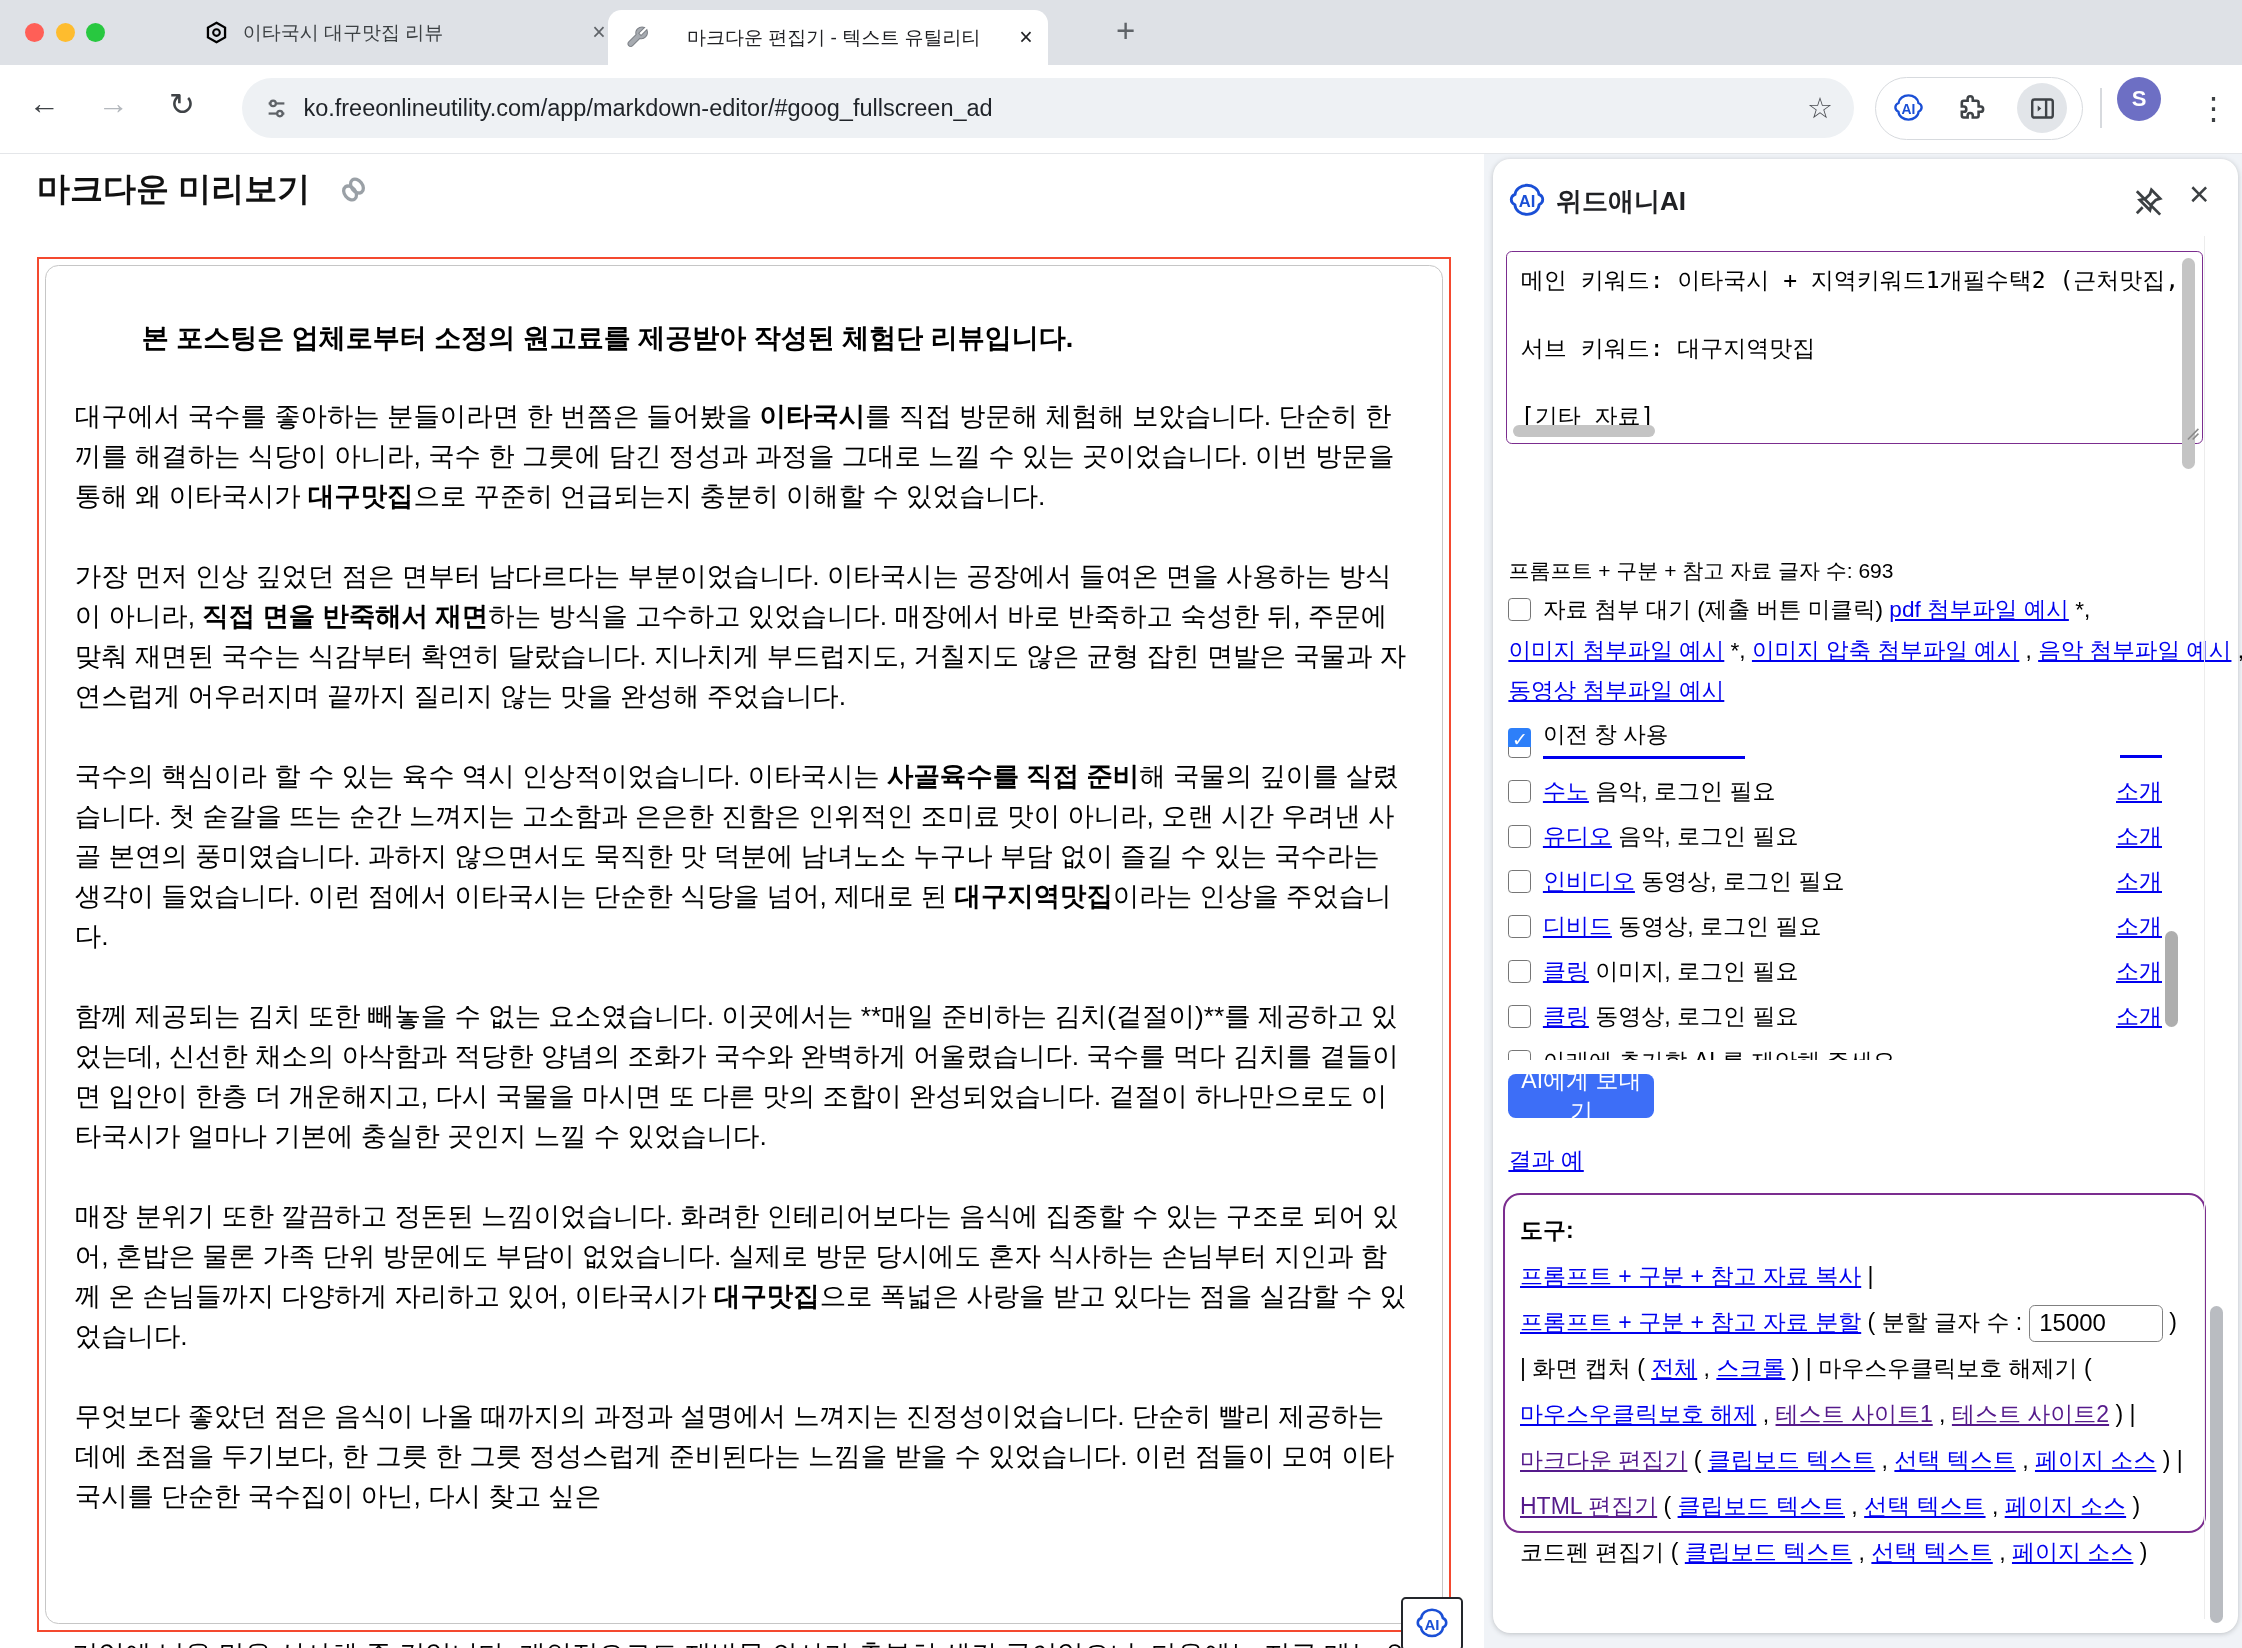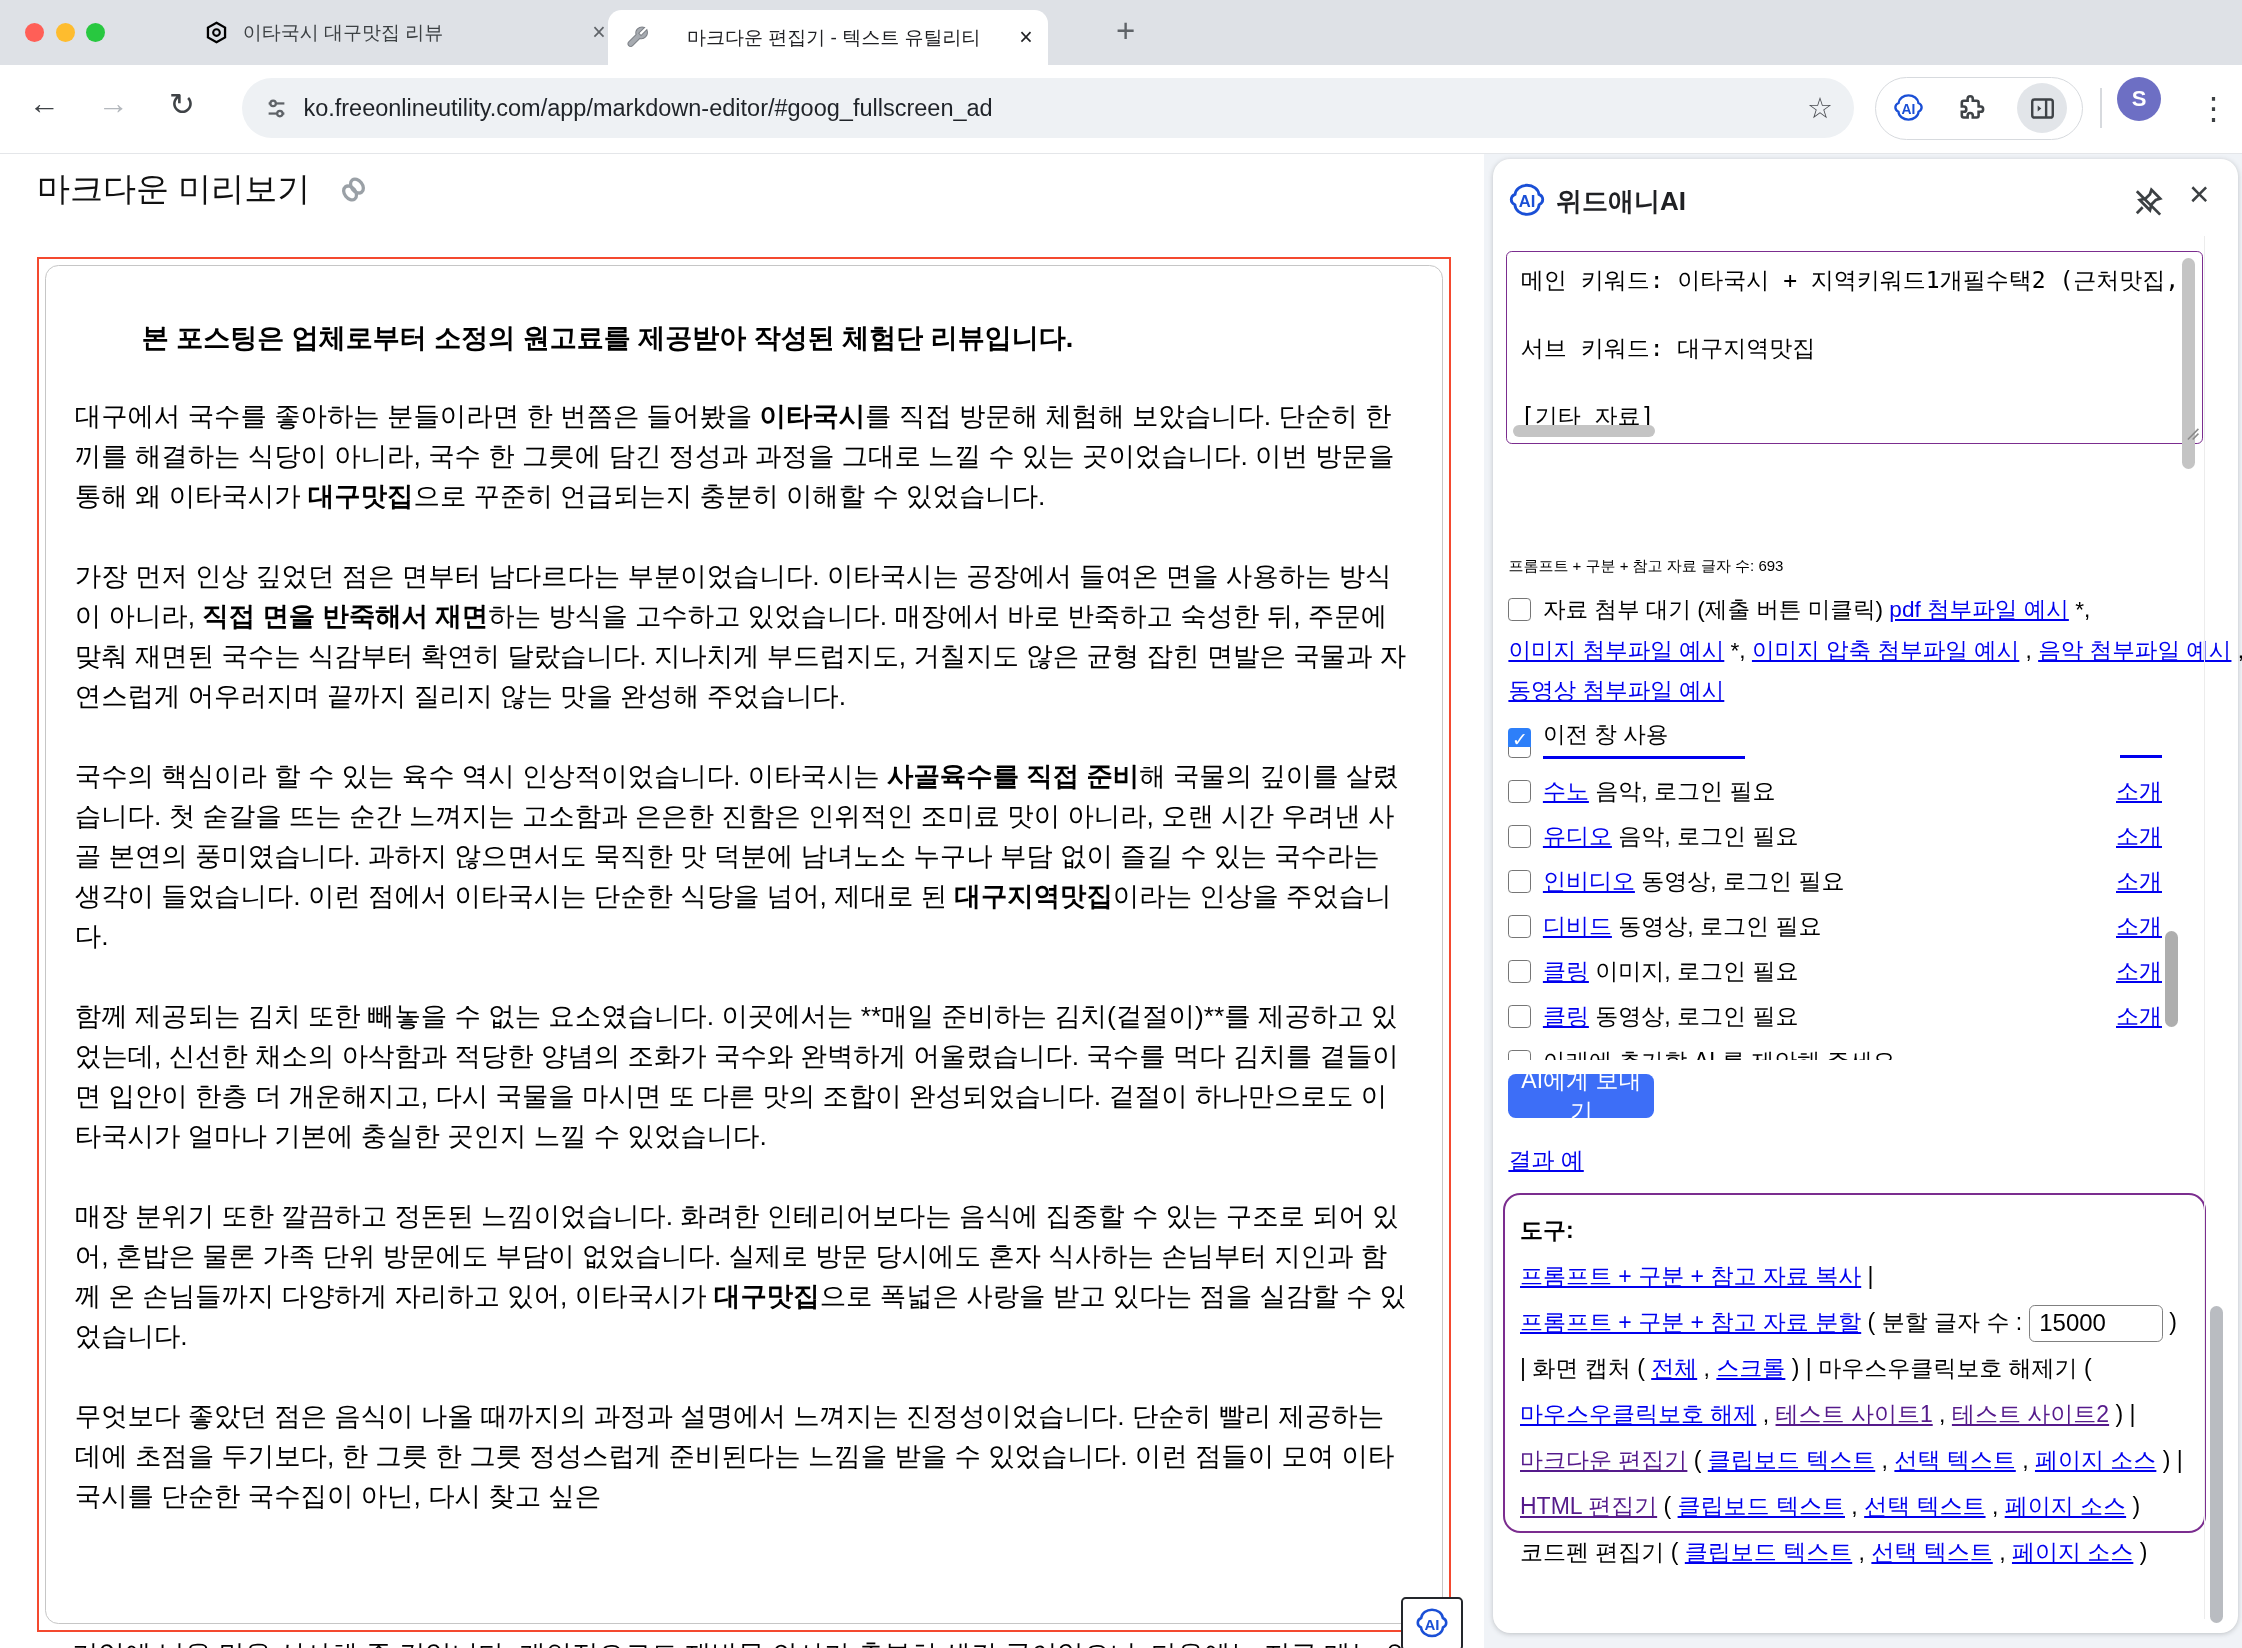--- a/index.html
+++ b/index.html
@@ -18,21 +18,21 @@
   .navbtn.disabled{color:#b4b8bd;}
   .urlpill{left:242px;top:13.4px;width:1612px;height:60px;background:#eef1f4;border-radius:30px;display:flex;align-items:center;}
   .urltext{font-size:23.5px;color:#1f2328;margin-left:13.4px;white-space:nowrap;overflow:hidden;flex:1;}
   .star{font-size:29px;color:#4a4d52;margin-right:21px;}
   .extpill{left:1875px;top:11.5px;width:206px;height:61px;background:#fff;border:1.4px solid #d7dade;border-radius:32px;display:flex;align-items:center;justify-content:space-around;}
   .panelbtn-circle{width:50px;height:50px;border-radius:50%;background:#e2e5e9;display:flex;align-items:center;justify-content:center;}
   .tdivider{left:2100px;top:23px;width:1.9px;height:40px;background:#d7dade;}
   .avatar{left:2117px;top:11.5px;width:44px;height:44px;border-radius:50%;color:#fff;font-size:22px;font-weight:bold;display:flex;align-items:center;justify-content:center;}
   .kebab{left:2198px;top:25px;font-size:31px;color:#3c4043;cursor:pointer;}
   
-  .page-heading{left:37px;top:167px;font-size:33px;font-weight:normal;color:#111;display:flex;align-items:center;gap:27px;}
+  .page-heading{left:37px;top:167px;font-size:33px;font-weight:bold;color:#111;display:flex;align-items:center;gap:27px;}
   .redbox{left:37px;top:257px;width:1414px;height:1375px;border:2.9px solid #f4492f;box-sizing:border-box;}
   .preview-inner{position:absolute;left:5.8px;top:5.8px;right:5.8px;bottom:5.8px;border:1.9px solid #c6c6c6;border-radius:13.4px;overflow:hidden;padding:0 29px;box-sizing:border-box;}
   .preview-inner h1{font-size:44px;font-weight:bold;line-height:1.25;margin:86px 0 0 0;color:#000;}
   .disclaimer{margin-top:54px;padding-left:67px;font-size:27px;font-weight:bold;color:#000;}
   .pv-p{margin-top:40px;font-size:26.4px;line-height:40px;color:#000;}
   .b{font-weight:bold;}
   .lnk{color:#0000ee;text-decoration:underline;cursor:pointer;}
   .vis{color:#551a8b;text-decoration:underline;cursor:pointer;}
   .clipline{left:72px;top:1634px;width:1356px;font-size:26.4px;line-height:40px;color:#000;white-space:nowrap;overflow:hidden;}
   .aibadge{left:1401px;top:1597px;width:58px;height:50px;background:#fff;border:2.9px solid #23262b;border-radius:4.8px;display:flex;align-items:center;justify-content:center;}
@@ -40,21 +40,21 @@
   
   .panel{left:1493px;top:159px;width:745px;height:1474px;background:#fff;border-radius:17.3px;box-shadow:0 1px 4.8px rgba(60,64,67,.28);}
   .panel .abs{position:absolute;}
   .ph-title{left:63px;top:25px;font-size:26px;font-weight:bold;color:#202124;}
   .ph-close{left:696px;top:15.4px;font-size:35px;color:#3c4043;cursor:pointer;}
   .ta{left:13.4px;top:92px;width:697px;height:193px;border:1.9px solid #7b2d8f;border-radius:5.8px;box-sizing:border-box;background:#fff;}
   .ta-line{font-family:"DejaVu Sans Mono","Liberation Mono",monospace;font-size:23px;color:#000;white-space:nowrap;overflow:hidden;margin:0 27px 37px 13.4px;}
   .ta-pad{height:13.4px;}
   .vthumb{right:7.7px;top:5.8px;width:12.5px;height:211px;background:#c4c4c4;border-radius:6.7px;}
   .hthumb{left:5.8px;bottom:5.8px;width:142px;height:12.5px;background:#c4c4c4;border-radius:6.7px;}
-  .sb-text{font-size:15px;color:#000;}
+  .sb-text{font-size:21px;color:#000;}
   .cb{width:23px;height:23px;border:1.9px solid #767676;border-radius:3.8px;background:#fff;box-sizing:border-box;display:inline-block;vertical-align:-3.8px;margin-right:11.5px;cursor:pointer;}
   .cb.checked{border:none;color:#fff;font-size:19px;font-weight:bold;text-align:center;line-height:23px;}
   .attach-line{left:15.4px;width:696px;font-size:22.6px;line-height:38px;white-space:nowrap;color:#000;}
   .ai-list{left:0;top:588px;width:711px;height:313px;overflow:hidden;}
   .ai-rows{margin-top:-23px;}
   .ai-row{height:45px;display:flex;align-items:center;padding-left:15.4px;position:relative;font-size:23px;color:#000;}
   .ai-row .intro{position:absolute;right:42px;}
   .clip-underline{display:inline-block;width:202px;height:21px;border-bottom:3.8px solid #0000ee;margin-left:0;}
   .listthumb{left:672px;top:772px;width:12.5px;height:96px;background:#aeaeae;border-radius:6.7px;}
   .sendbtn{left:15.4px;top:915px;width:146px;height:44px;border-radius:7.7px;color:#fff;font-size:23px;border:none;display:flex;align-items:center;justify-content:center;cursor:pointer;}

